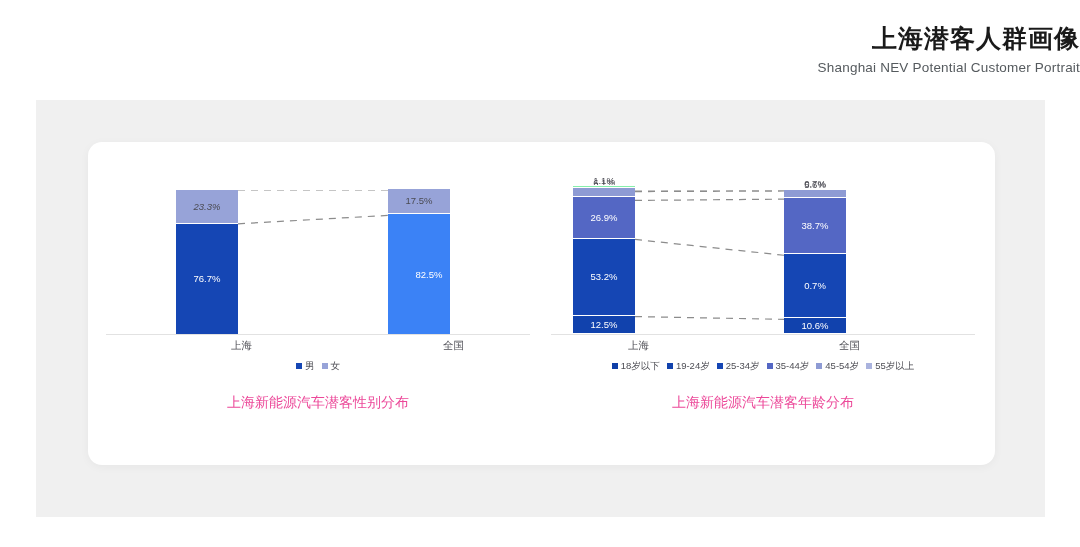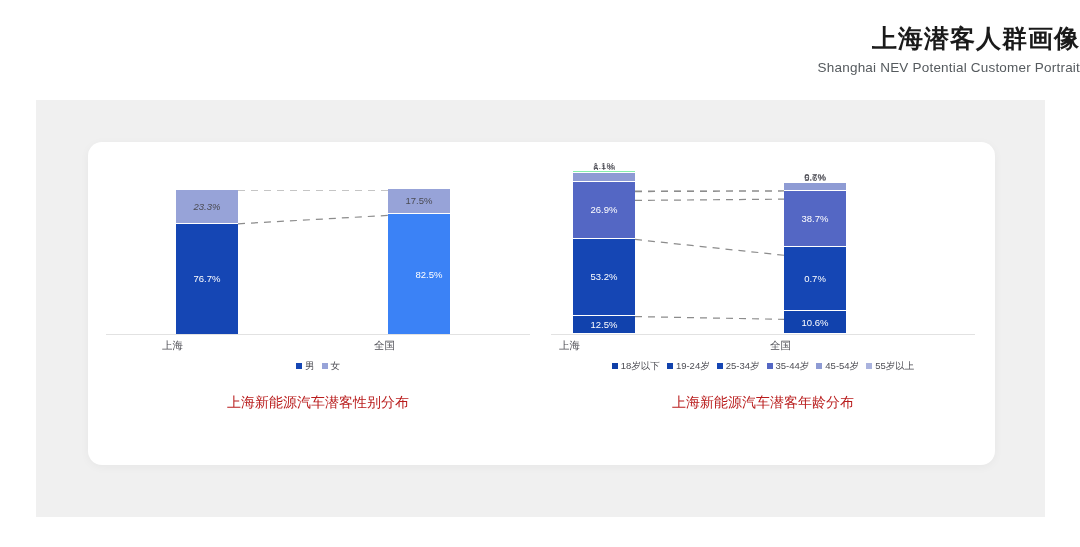--- a/index.html
+++ b/index.html
@@ -69,38 +69,38 @@
     position: absolute; left: 50%; transform: translateX(-50%);
     top: -11px;
   }
 
   
   .connectors { position: absolute; left: 0; top: 0; width: 440px; height: 145px; pointer-events: none; }
 
   
   .cat-labels { position: absolute; left: 0; top: 196px; width: 440px; height: 16px; }
   .cat-label {
-    position: absolute; width: 90px; text-align: left;
+    position: absolute; width: 90px; text-align: right;
     font-size: 10.5px; color: #4e4e55; line-height: 14px;
   }
 
   
   .legend {
     position: absolute; left: 0; top: 218px; width: 440px;
     display: flex; justify-content: center; align-items: center; gap: 7px;
     flex-wrap: nowrap;
   }
   .legend-item { display: flex; align-items: center; gap: 3px; }
   .legend-swatch { width: 6px; height: 6px; display: inline-block; }
   .legend-text { font-size: 9.5px; color: #4e4e55; line-height: 12px; white-space: nowrap; }
 
   
   .caption {
     position: absolute; left: 0; top: 250px; width: 440px;
-    text-align: center; font-size: 14px; color: #b91c1c; line-height: 20px;
+    text-align: center; font-size: 14px; color: #ec4899; line-height: 20px;
   }
 </style>
 </head>
 <body>
 
 <div class="page">
 
   <div class="header">
     <div class="main-title">上海潜客人群画像</div>
     <div class="sub-title">Shanghai NEV Potential Customer Portrait</div>
@@ -165,35 +165,35 @@
       <div class="bar" style="left: 30px;">
             <div class="seg" style="height: 0.29px; background: rgb(15, 63, 168);">
               <span class="seg-label on-light outside">0.2%</span>
             </div>
             <div class="seg" style="height: 18.125px; background: rgb(17, 66, 173);">
               <span class="seg-label on-dark">12.5%</span>
             </div>
             <div class="seg" style="height: 77.14px; background: rgb(21, 70, 180);">
               <span class="seg-label on-dark">53.2%</span>
             </div>
-            <div class="seg" style="height: 57px; background: rgb(84, 103, 196);">
+            <div class="seg" style="height: 42px; background: rgb(84, 103, 196);">
               <span class="seg-label on-dark">26.9%</span>
             </div>
             <div class="seg" style="height: 8.845px; background: rgb(142, 155, 212);">
               <span class="seg-label on-light outside">6.1%</span>
             </div>
             <div class="seg" style="height: 1.595px; background: #86efac;">
               <span class="seg-label on-light outside">1.1%</span>
             </div>
           </div>
           <div class="bar" style="left: 241px;">
             <div class="seg" style="height: 0.29px; background: rgb(15, 63, 168);">
               <span class="seg-label on-light outside">0.2%</span>
             </div>
-            <div class="seg" style="height: 23px; background: rgb(17, 66, 173);">
+            <div class="seg" style="height: 16px; background: rgb(17, 66, 173);">
               <span class="seg-label on-dark">10.6%</span>
             </div>
             <div class="seg" style="height: 64.09px; background: rgb(21, 70, 180);">
               <span class="seg-label on-dark">0.7%</span>
             </div>
             <div class="seg" style="height: 56.115px; background: rgb(84, 103, 196);">
               <span class="seg-label on-dark">38.7%</span>
             </div>
             <div class="seg" style="height: 8.12px; background: rgb(142, 155, 212); padding-left: 23px;">
               <span class="seg-label on-light outside">5.6%</span>

